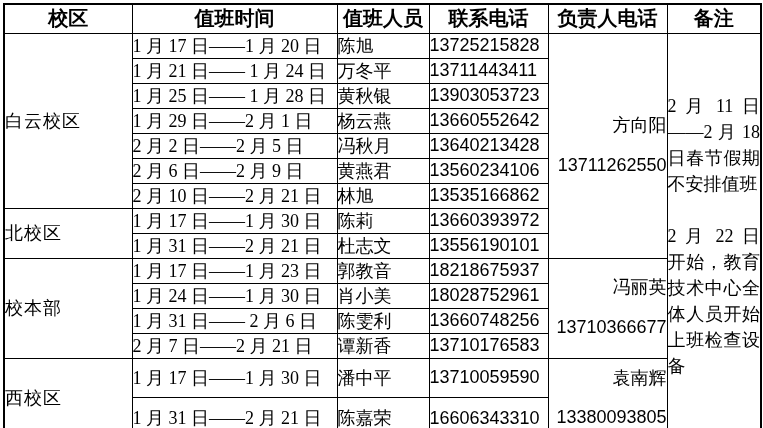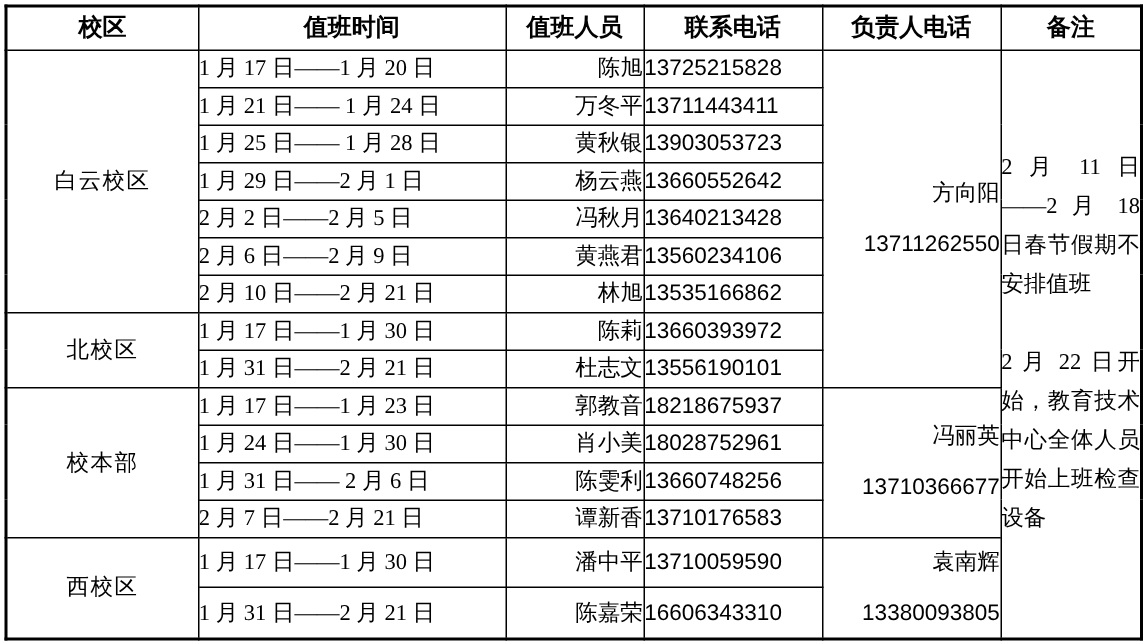--- a/index.html
+++ b/index.html
@@ -26,33 +26,33 @@
   }
   table.duty th, table.duty td {
     border: 1px solid #000;
     overflow: hidden;
     box-sizing: border-box;
     padding: 0;
     vertical-align: middle;
   }
   table.duty th {
     height: 29px;
-    font-size: 16px;
+    font-size: 20px;
     font-weight: bold;
     text-align: center;
   }
-  table.duty td { height: 25px; font-size: 15px; }
-  .campus-cell { text-align: center; font-size: 16px; letter-spacing: 1px; }
+  table.duty td { height: 25px; font-size: 18px; }
+  .campus-cell { font-size: 16px; letter-spacing: 1px; }
   .date-cell {
     text-align: left;
     padding-left: 9px;
     font-size: 15px;
   }
   .bold-date { font-weight: normal; }
-  .person-cell { text-align: right; font-size: 15px; }
+  .person-cell { text-align: left; font-size: 15px; }
   .phone-cell {
     text-align: left;
     padding-left: 10px;
     font-family: "Liberation Sans", "DejaVu Sans", sans-serif;
     font-size: 15px;
   }
   .manager-cell {
     text-align: right;
     padding-left: 8px;
     font-size: 15px;

